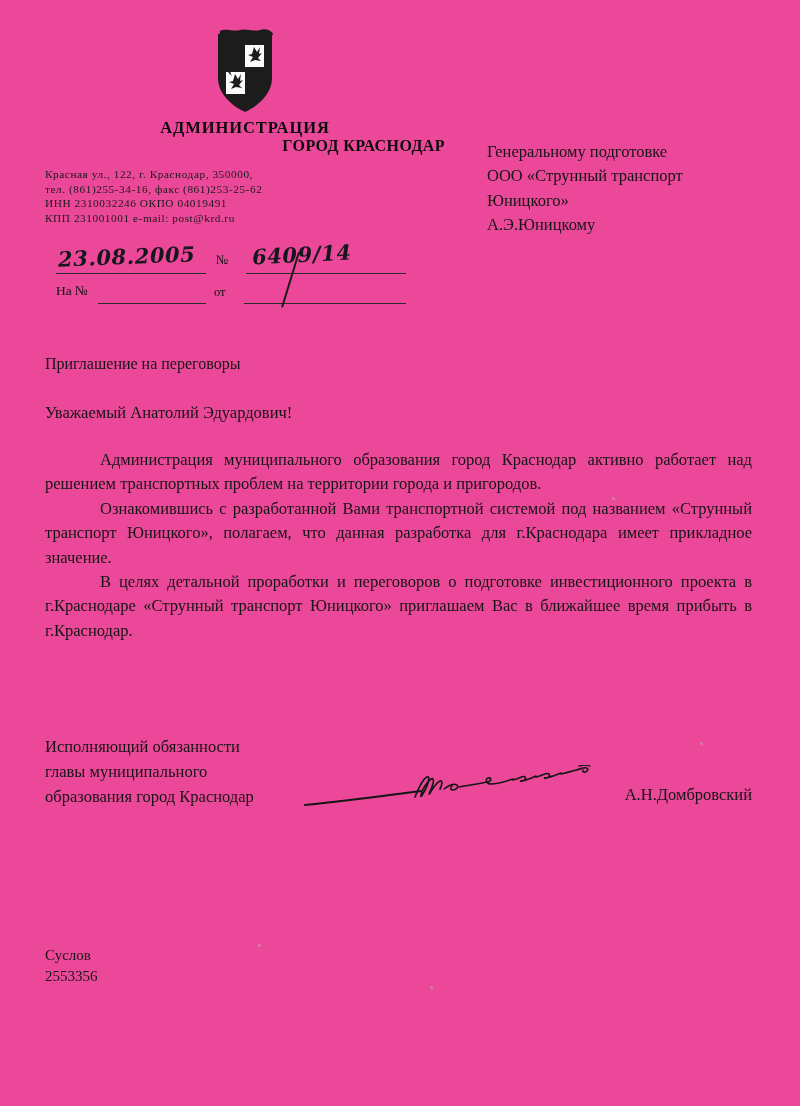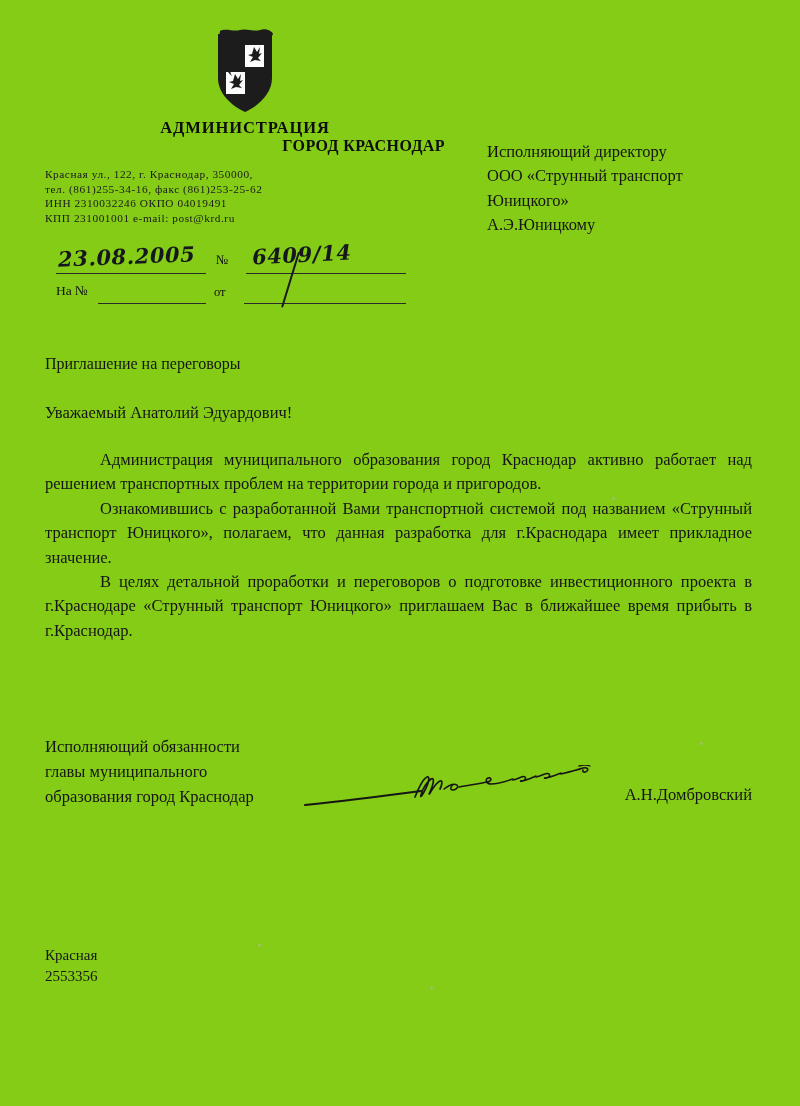--- a/index.html
+++ b/index.html
@@ -12,21 +12,21 @@
     height: 1106px;
     position: relative;
     font-family: "Liberation Serif", "DejaVu Serif", serif;
     color: #111111;
     overflow: hidden;
   }
 
   .page {
     position: absolute;
     inset: 0;
-    background: #84cc16;
+    background: #ec4899;
   }
 
   
   .letterhead {
     position: absolute;
     left: 45px;
     top: 28px;
     width: 400px;
   }
 
@@ -271,21 +271,21 @@
     <div class="reg-row2">
       <span class="na-label">На №</span>
       <span class="ot-label">от</span>
       <span class="rule r3"></span>
       <span class="rule r4"></span>
     </div>
   </div>
   <div class="pen-diagonal"></div>
 
   <div class="addressee">
-    <div>Исполняющий директору</div>
+    <div>Генеральному подготовке</div>
     <div>ООО «Струнный транспорт</div>
     <div>Юницкого»</div>
     <div>А.Э.Юницкому</div>
   </div>
 
   <div class="subject">Приглашение на переговоры</div>
 
   <div class="salutation">Уважаемый Анатолий Эдуардович!</div>
 
   <div class="body-text">
@@ -309,21 +309,21 @@
       <path d="M210 15 C216 14 220 10 222 12 C224 14 220 17 217 16 C222 16 228 13 233 11" stroke="#161616" stroke-width="1.6" fill="none" stroke-linecap="round"></path>
       <path d="M233 12 C239 11 244 7 246 9 C248 11 244 14 241 13 C246 13 253 10 258 8" stroke="#161616" stroke-width="1.6" fill="none" stroke-linecap="round"></path>
       <path d="M258 9 C266 7 274 5 280 3 C284 2 286 4 284 6 C282 8 279 7 280 5" stroke="#161616" stroke-width="1.6" fill="none" stroke-linecap="round"></path>
       <path d="M276 1 C280 0 284 0 287 1" stroke="#161616" stroke-width="1.3" fill="none" stroke-linecap="round"></path>
     </svg>
 
     <div class="sig-name">А.Н.Домбровский</div>
   </div>
 
   <div class="footer">
-    <div>Красная</div>
+    <div>Суслов</div>
     <div>2553356</div>
   </div>
 
   <span class="speckle" style="left:612px; top:497px; width:3px; height:3px;"></span>
   <span class="speckle" style="left:700px; top:742px; width:3px; height:3px;"></span>
   <span class="speckle" style="left:258px; top:944px; width:3px; height:3px;"></span>
   <span class="speckle" style="left:430px; top:986px; width:3px; height:3px;"></span>
 </div>
 
 </body></html>

